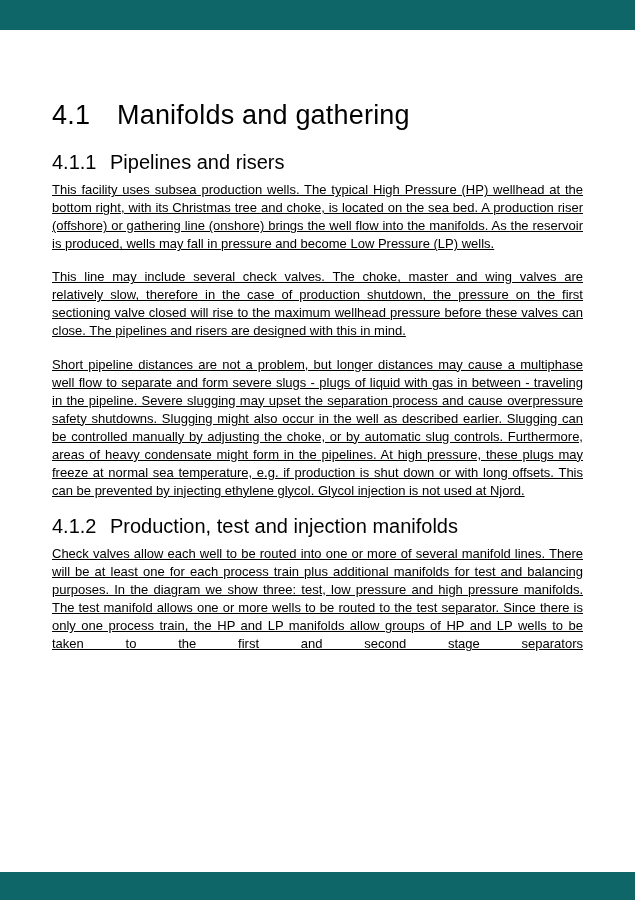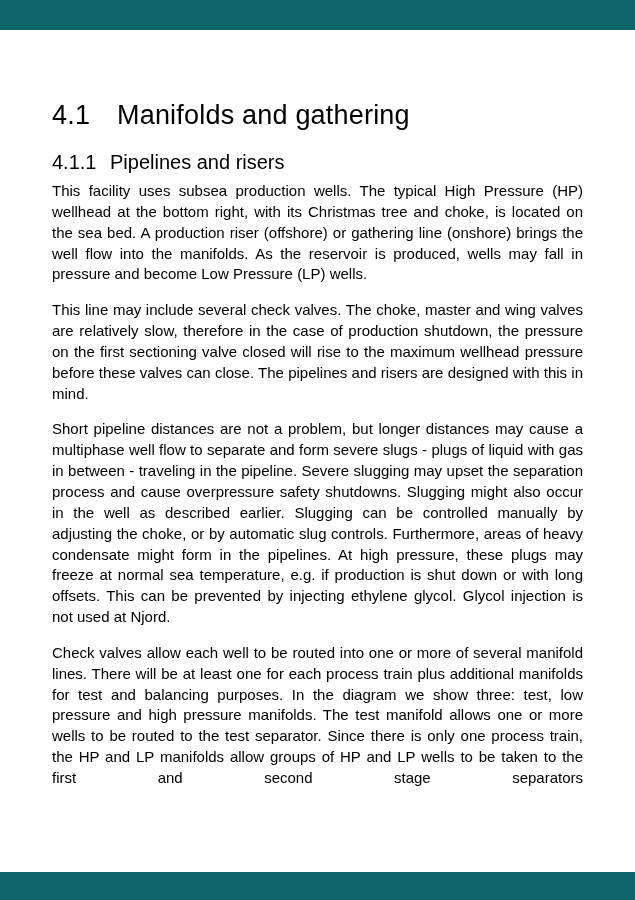--- a/index.html
+++ b/index.html
@@ -44,24 +44,25 @@
     font-size: 20px;
     font-weight: 400;
     margin: 22px 0 7px 0;
   }
   h2.sub-heading .num {
     display: inline-block;
     width: 58px;
   }
   h2.sub-heading:first-of-type { margin-top: 0; }
   p.body-text {
-    font-size: 15px;
+    font-size: 13px;
     line-height: 1.39;
     text-align: justify;
     margin: 0 0 15px 0;
+    text-decoration: underline;
   }
   p.body-text.continued {
     text-align-last: justify;
     margin-bottom: 4px;
   }
   .page-number {
     position: absolute;
     left: 0;
     right: 0;
     bottom: 42px;
@@ -81,20 +82,21 @@
     <h1 class="sec-heading"><span class="num">4.1</span><span>Manifolds and gathering</span></h1>
 
     <section>
       <h2 class="sub-heading"><span class="num">4.1.1</span><span>Pipelines and risers</span></h2>
       <p class="body-text">This facility uses subsea production wells. The typical High Pressure (HP) wellhead at the bottom right, with its Christmas tree and choke, is located on the sea bed. A production riser (offshore) or gathering line (onshore) brings the well flow into the manifolds. As the reservoir is produced, wells may fall in pressure and become Low Pressure (LP) wells.</p>
       <p class="body-text">This line may include several check valves. The choke, master and wing valves are relatively slow, therefore in the case of production shutdown, the pressure on the first sectioning valve closed will rise to the maximum wellhead pressure before these valves can close. The pipelines and risers are designed with this in mind.</p>
       <p class="body-text">Short pipeline distances are not a problem, but longer distances may cause a multiphase well flow to separate and form severe slugs - plugs of liquid with gas in between - traveling in the pipeline. Severe slugging may upset the separation process and cause overpressure safety shutdowns. Slugging might also occur in the well as described earlier. Slugging can be controlled manually by adjusting the choke, or by automatic slug controls. Furthermore, areas of heavy condensate might form in the pipelines. At high pressure, these plugs may freeze at normal sea temperature, e.g. if production is shut down or with long offsets. This can be prevented by injecting ethylene glycol. Glycol injection is not used at Njord.</p>
     </section>
 
     <section>
+      <h2 class="sub-heading"><span class="num">4.1.2</span><span>Production, test and injection manifolds</span></h2>
       <p class="body-text continued">Check valves allow each well to be routed into one or more of several manifold lines. There will be at least one for each process train plus additional manifolds for test and balancing purposes. In the diagram we show three: test, low pressure and high pressure manifolds. The test manifold allows one or more wells to be routed to the test separator. Since there is only one process train, the HP and LP manifolds allow groups of HP and LP wells to be taken to the first and second stage separators</p>
     </section>
 
   </main>
 
 
   <div class="bar bar-bottom"></div>
 
 </div>
 

